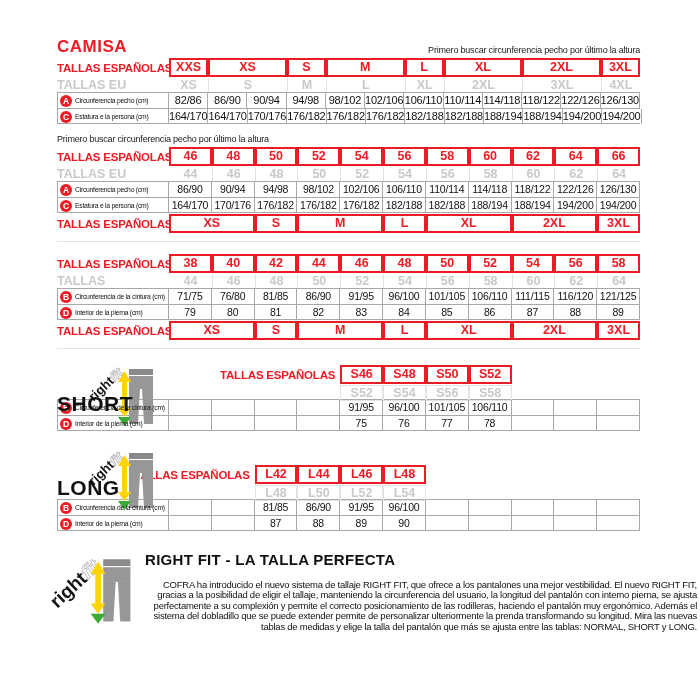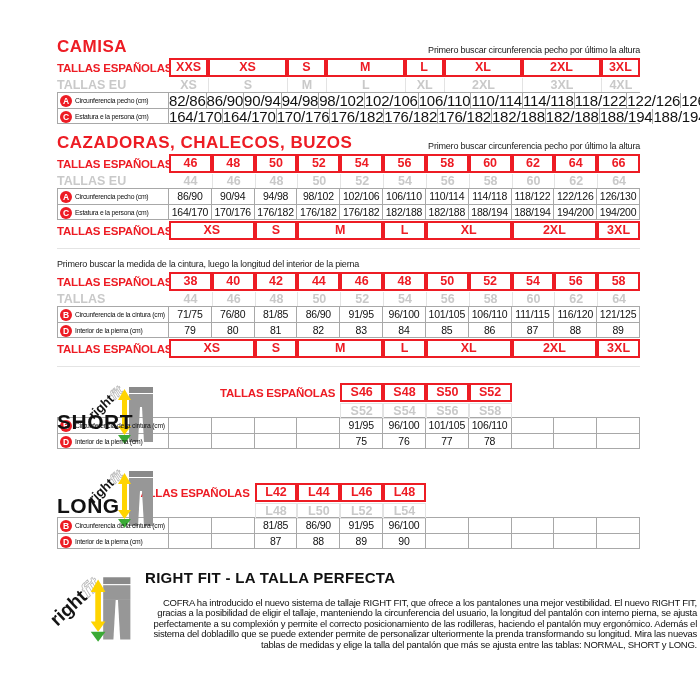--- a/index.html
+++ b/index.html
@@ -29,21 +29,21 @@
   .hdr-row{height:19px;margin-bottom:1px;}
   .grow{height:14px;}
   .g-label{color:var(--gray-txt);font-weight:bold;font-size:12.5px;line-height:14px;white-space:nowrap;}
   .gcell{color:var(--gray-txt);font-weight:bold;font-size:12.5px;text-align:center;line-height:14px;}
   .grow .gcell + .gcell{border-left:1.5px solid var(--lightline);}
   .gbox{border:1.5px solid var(--lightline);}
   .drows .drow{border-top:1px solid var(--grid);}
   .drows .drow:last-child{border-bottom:1px solid var(--grid);}
   .drow{height:16px;}
   .dcell{border-right:1px solid var(--grid);font-size:10.5px;text-align:center;line-height:15px;color:#111;letter-spacing:-.2px;}
-  .cols12 .dcell{font-size:15px;}
+  .cols12 .dcell{font-size:11px;}
   .row-label{border-left:1px solid var(--grid);border-right:1px solid var(--grid);display:flex;align-items:center;gap:3px;padding-left:2px;overflow:hidden;}
   .circ{width:12px;height:12px;border-radius:50%;background:var(--red);color:#fff;font-size:8.5px;font-weight:bold;display:flex;align-items:center;justify-content:center;flex:none;}
   .rl-text{font-size:8px;letter-spacing:-.3px;white-space:nowrap;transform:scaleX(.85);transform-origin:0 50%;}
   .bot-row{margin-top:1px;}
   .span5{grid-column:span 5;}
   .span3{grid-column:span 3;}
   .sep{height:1px;background:#e4e4e4;width:583px;}
   .black-title{color:#111;font-size:21px;font-weight:bold;letter-spacing:.5px;}
   
   .rf-logo{position:relative;width:72px;height:66px;flex:none;}
@@ -130,21 +130,20 @@
         <div class="dcell">188/194</div>
         <div class="dcell">188/194</div>
         <div class="dcell">194/200</div>
         <div class="dcell">194/200</div>
       </div>
   </div>
 </section>
 
 <section class="sec mt10">
   <div class="sec-head">
-    <h2 class="sec-title">CAZADORAS, CHALECOS, BUZOS</h2>
     <span class="sec-note">Primero buscar circunferencia pecho por último la altura</span>
   </div>
   <div class="tbl-row cols11 hdr-row">
     <div class="hdr-label">TALLAS ESPAÑOLAS</div>
   <div class="rbox">46</div>
       <div class="rbox">48</div>
       <div class="rbox">50</div>
       <div class="rbox">52</div>
       <div class="rbox">54</div>
       <div class="rbox">56</div>
@@ -213,21 +212,20 @@
       <div class="rbox" style="grid-column: span 2;">XL</div>
       <div class="rbox" style="grid-column: span 2;">2XL</div>
       <div class="rbox">3XL</div>
     </div>
 </section>
 
 <div class="sep mt8"></div>
 
 <section class="sec mt10">
   <div class="sec-head">
-    <span class="sec-note">Primero buscar la medida de la cintura, luego la longitud del interior de la pierna</span>
   </div>
   <div class="tbl-row cols11 hdr-row">
     <div class="hdr-label">TALLAS ESPAÑOLAS</div>
   <div class="rbox">38</div>
       <div class="rbox">40</div>
       <div class="rbox">42</div>
       <div class="rbox">44</div>
       <div class="rbox">46</div>
       <div class="rbox">48</div>
       <div class="rbox">50</div>

